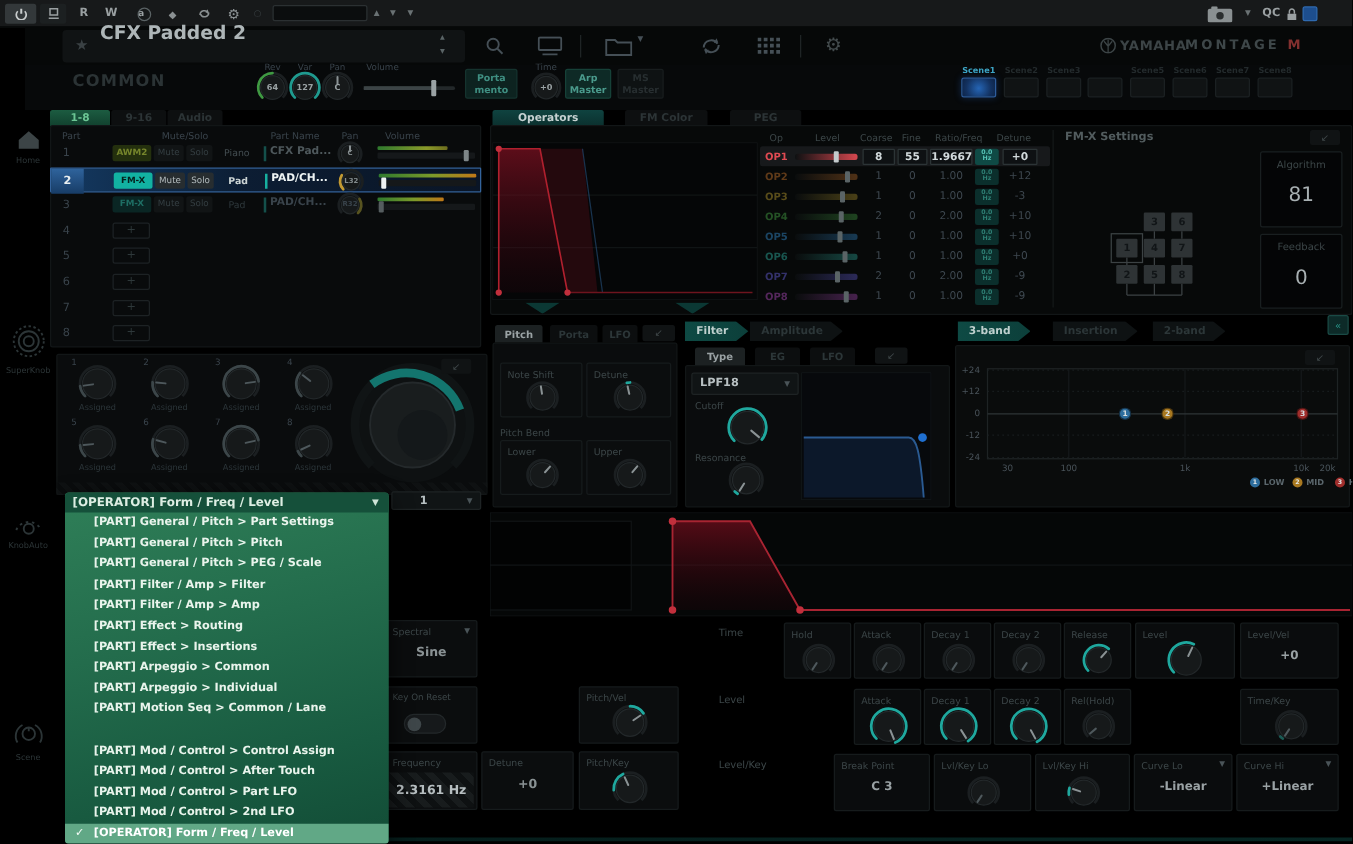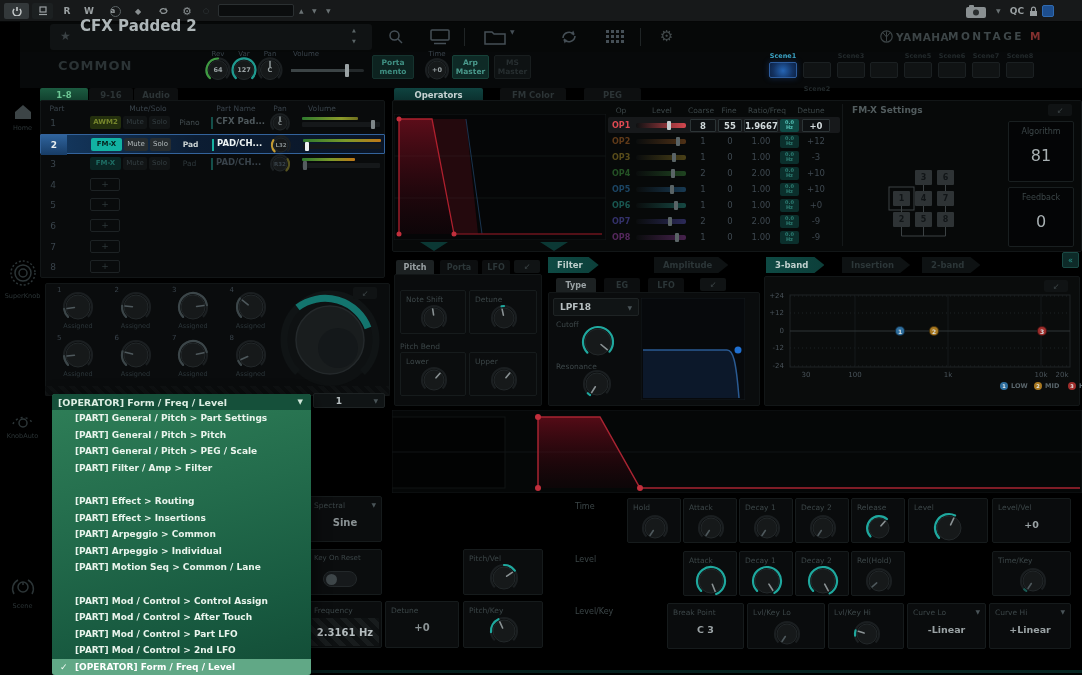--- a/index.html
+++ b/index.html
@@ -314,21 +314,21 @@
     <span>Arp</span>
     <span>Master</span>
   </div>
   <div class="cbtn" style="left:494px;top:55px;width:37px;height:24px;background:#0e1213;border:1px solid #181d1e;color:#272e30">
     <span>MS</span>
     <span>Master</span>
   </div>
   <div class="abs" id="scenes" style="left:769px;top:52px;width:290px;height:30px">
       <div class="scene-label on" style="left: 0px; top: 0px; width: 28px;">Scene1</div>
       <div class="scene-btn on" style="left: 0px; top: 10px;"></div>
-      <div class="scene-label" style="left: 34px; top: 0px; width: 28px; margin-top: 33px;">Scene2</div>
+      <div class="scene-label" style="left: 34px; top: 0px; width: 28px;">Scene2</div>
       <div class="scene-btn" style="left: 34px; top: 10px;"></div>
       <div class="scene-label" style="left: 68px; top: 0px; width: 28px;">Scene3</div>
       <div class="scene-btn" style="left: 68px; top: 10px;"></div>
       <div class="scene-label" style="left: 101px; top: 18px; width: 28px; font-family: Liberation Serif, serif;">Scene4</div>
       <div class="scene-btn" style="left: 101px; top: 10px;"></div>
       <div class="scene-label" style="left: 135px; top: 0px; width: 28px;">Scene5</div>
       <div class="scene-btn" style="left: 135px; top: 10px;"></div>
       <div class="scene-label" style="left: 169px; top: 0px; width: 28px;">Scene6</div>
       <div class="scene-btn" style="left: 169px; top: 10px;"></div>
       <div class="scene-label" style="left: 203px; top: 0px; width: 28px;">Scene7</div>
@@ -659,21 +659,21 @@
   <div class="fbox" style="left:469px;top:352px;width:68px;height:44px">
     <div class="flabel">Upper</div>
     <span class="knob" style="left:34px;top:27px"><svg width="28" height="28" viewBox="0 0 28 28">
           <path d="M5.5 22.5 A12 12 0 1 1 22.5 22.5" stroke="#1b1f21" stroke-width="2.2" fill="none"></path>
           <circle cx="14" cy="14" r="10" fill="#16191a" stroke="#23282a"></circle>
           <line x1="15.9" y1="11.7" x2="19.8" y2="7.1" stroke="#8a9294" stroke-width="1.6" stroke-linecap="round"></line>
         </svg></span>
   </div>
 
   <div class="atab on" style="left:548px;top:257px">Filter</div>
-  <div class="atab off" style="left:654px;top:257px">Amplitude</div>
+  <div class="atab off" style="left:600px;top:257px">Amplitude</div>
   <div class="stab on" style="left:556px;top:278px;width:40px">Type</div>
   <div class="stab" style="left:604px;top:278px;width:36px">EG</div>
   <div class="stab" style="left:648px;top:278px;width:36px">LFO</div>
   <div class="expandbox" style="left:700px;top:278px;width:26px;height:13px">↙</div>
   <div class="panelbg" style="left:548px;top:292px;width:212px;height:114px;background:#0a0c0d"></div>
   <div class="dropbox" style="left:553px;top:298px;width:86px;height:18px">
     <span>LPF18</span>
     <span class="fcaret">▼</span>
   </div>
   <div class="grouplab" style="left:556px;top:320px">Cutoff</div>
@@ -1017,20 +1017,21 @@
   <div class="abs dropdown" style="left:52px;top:394px;width:259px;height:281px">
     <div class="dd-header">
       <span>[OPERATOR] Form / Freq / Level</span>
       <span class="dd-caret">▼</span>
     </div>
     <div id="dd-items">
         <div class="dd-item" style="top: 0px;">[PART] General / Pitch &gt; Part Settings</div>
         <div class="dd-item" style="top: 16.6px;">[PART] General / Pitch &gt; Pitch</div>
         <div class="dd-item" style="top: 33.2px;">[PART] General / Pitch &gt; PEG / Scale</div>
         <div class="dd-item" style="top: 49.8px;">[PART] Filter / Amp &gt; Filter</div>
+        <div class="dd-item" style="top: 66.4px;">[PART] Filter / Amp &gt; Amp</div>
         <div class="dd-item" style="top: 83px;">[PART] Effect &gt; Routing</div>
         <div class="dd-item" style="top: 99.6px;">[PART] Effect &gt; Insertions</div>
         <div class="dd-item" style="top: 116.2px;">[PART] Arpeggio &gt; Common</div>
         <div class="dd-item" style="top: 132.8px;">[PART] Arpeggio &gt; Individual</div>
         <div class="dd-item" style="top: 149.4px;">[PART] Motion Seq &gt; Common / Lane</div>
         <div class="dd-item" style="top: 182.6px;">[PART] Mod / Control &gt; Control Assign</div>
         <div class="dd-item" style="top: 199.2px;">[PART] Mod / Control &gt; After Touch</div>
         <div class="dd-item" style="top: 215.8px;">[PART] Mod / Control &gt; Part LFO</div>
         <div class="dd-item" style="top: 232.4px;">[PART] Mod / Control &gt; 2nd LFO</div>
         <div class="dd-item sel" style="top: 249px;"><span class="ddcheck">✓</span>[OPERATOR] Form / Freq / Level</div>

